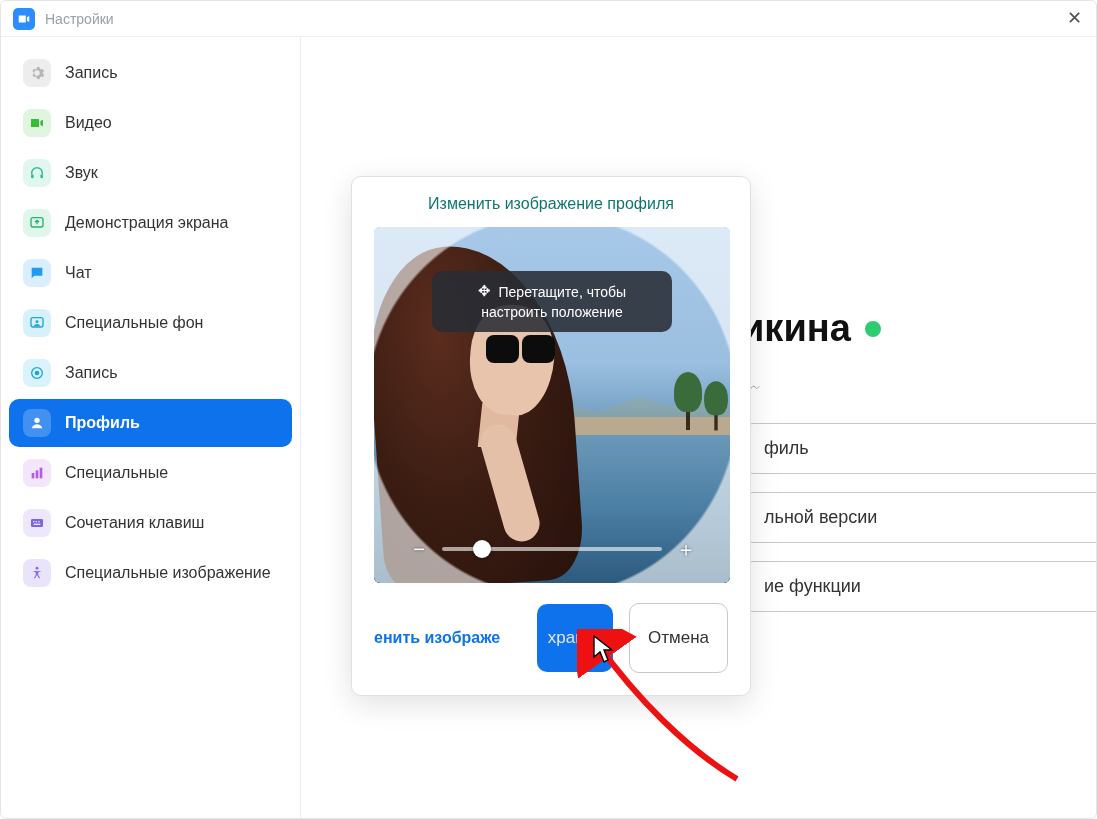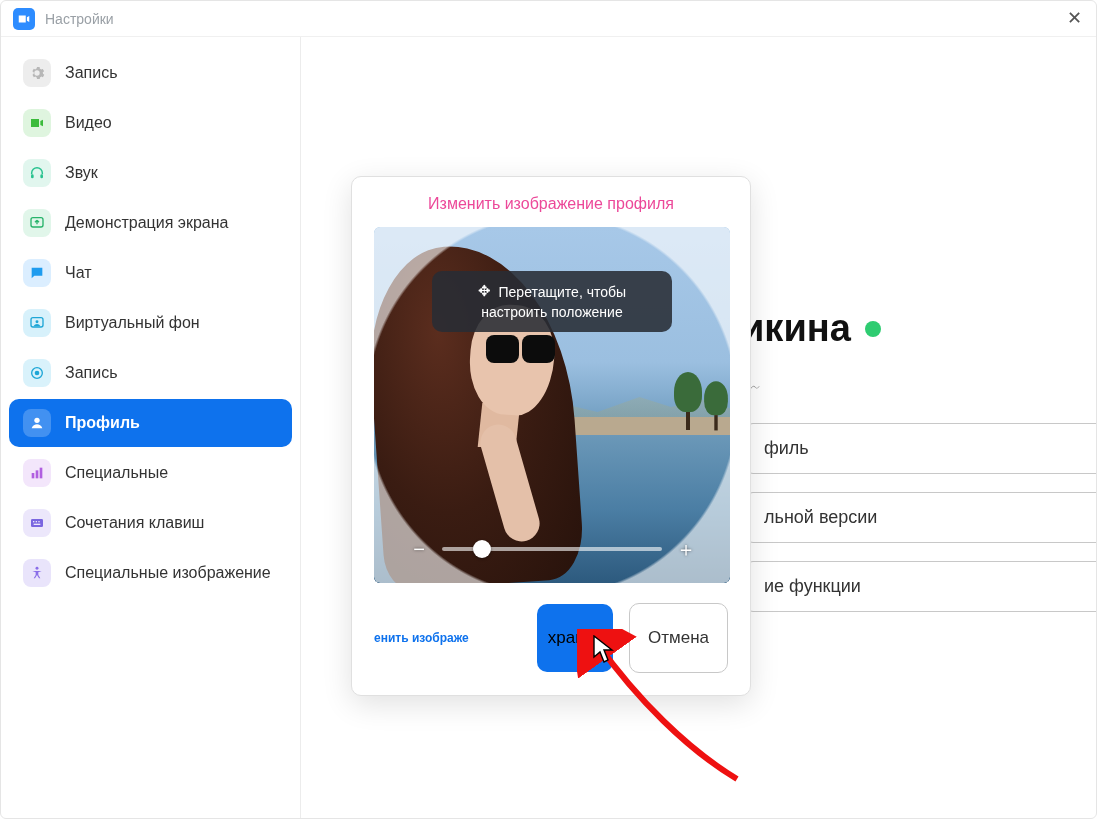--- a/index.html
+++ b/index.html
@@ -123,21 +123,21 @@
     background:#fff;
     border:1px solid #e0e0e0;
     border-radius:10px;
     box-shadow: 0 8px 30px rgba(0,0,0,0.12);
     padding: 18px 22px 22px 22px;
     z-index: 50;
   }
   .modal-title {
     text-align:center;
     font-size:16px;
-    color:#ec4899;
+    color:#0f766e;
     margin-bottom: 14px;
   }
   .image-frame {
     width: 356px;
     height: 356px;
     border-radius:6px;
     position:relative;
     overflow:hidden;
     background: linear-gradient(180deg,#a7c8e8 0%, #9bbfe0 38%, #5e8fb3 62%, #3c6585 100%);
   }
@@ -243,35 +243,35 @@
   .modal-actions {
     display:flex;
     align-items:center;
     justify-content:flex-start;
     margin-top: 20px;
     gap: 16px;
   }
   .link-change {
     color:#0e72ed;
     font-weight:600;
-    font-size:12px;
+    font-size:16px;
     white-space:nowrap;
     overflow:hidden;
     width:160px;
     cursor:pointer;
   }
   .btn {
     border-radius:10px;
     padding: 24px 18px;
     font-size:17px;
     cursor:pointer;
     border:1px solid transparent;
   }
   .btn-primary {
-    background:#0e72ed; color:#000000;
+    background:#0e72ed; color:#e5e5e5;
     width:82px;
     overflow:hidden;
     text-align:center;
     white-space:nowrap;
     padding: 23px 6px;
   }
   .btn-secondary {
     background:#fff; color:#333; border:1px solid #c8c8c8;
   }
   .arrow-annotation {
@@ -355,21 +355,21 @@
       </div>
 
       <div class="nav-item">
         <span class="icon" style="background:#d7f1fb">
           <svg viewBox="0 0 24 24" fill="none" stroke="#1ea6d6" stroke-width="2">
               <rect x="3" y="4" width="18" height="14" rx="3"></rect>
               <circle cx="12" cy="10" r="2.2" fill="#1ea6d6" stroke="none"></circle>
               <path d="M7 17c1-2.5 3-3.5 5-3.5s4 1 5 3.5" fill="#1ea6d6" stroke="none"></path>
             </svg>
         </span>
-        <span>Виртуальный фон</span>
+        <span>Специальные фон</span>
       </div>
 
       <div class="nav-item">
         <span class="icon" style="background:#d9f2fb">
           <svg viewBox="0 0 24 24" fill="none" stroke="#1ea6d6" stroke-width="2">
               <circle cx="12" cy="12" r="8"></circle>
               <circle cx="12" cy="12" r="3.5" fill="#1ea6d6" stroke="none"></circle>
             </svg>
         </span>
         <span>Запись</span>

